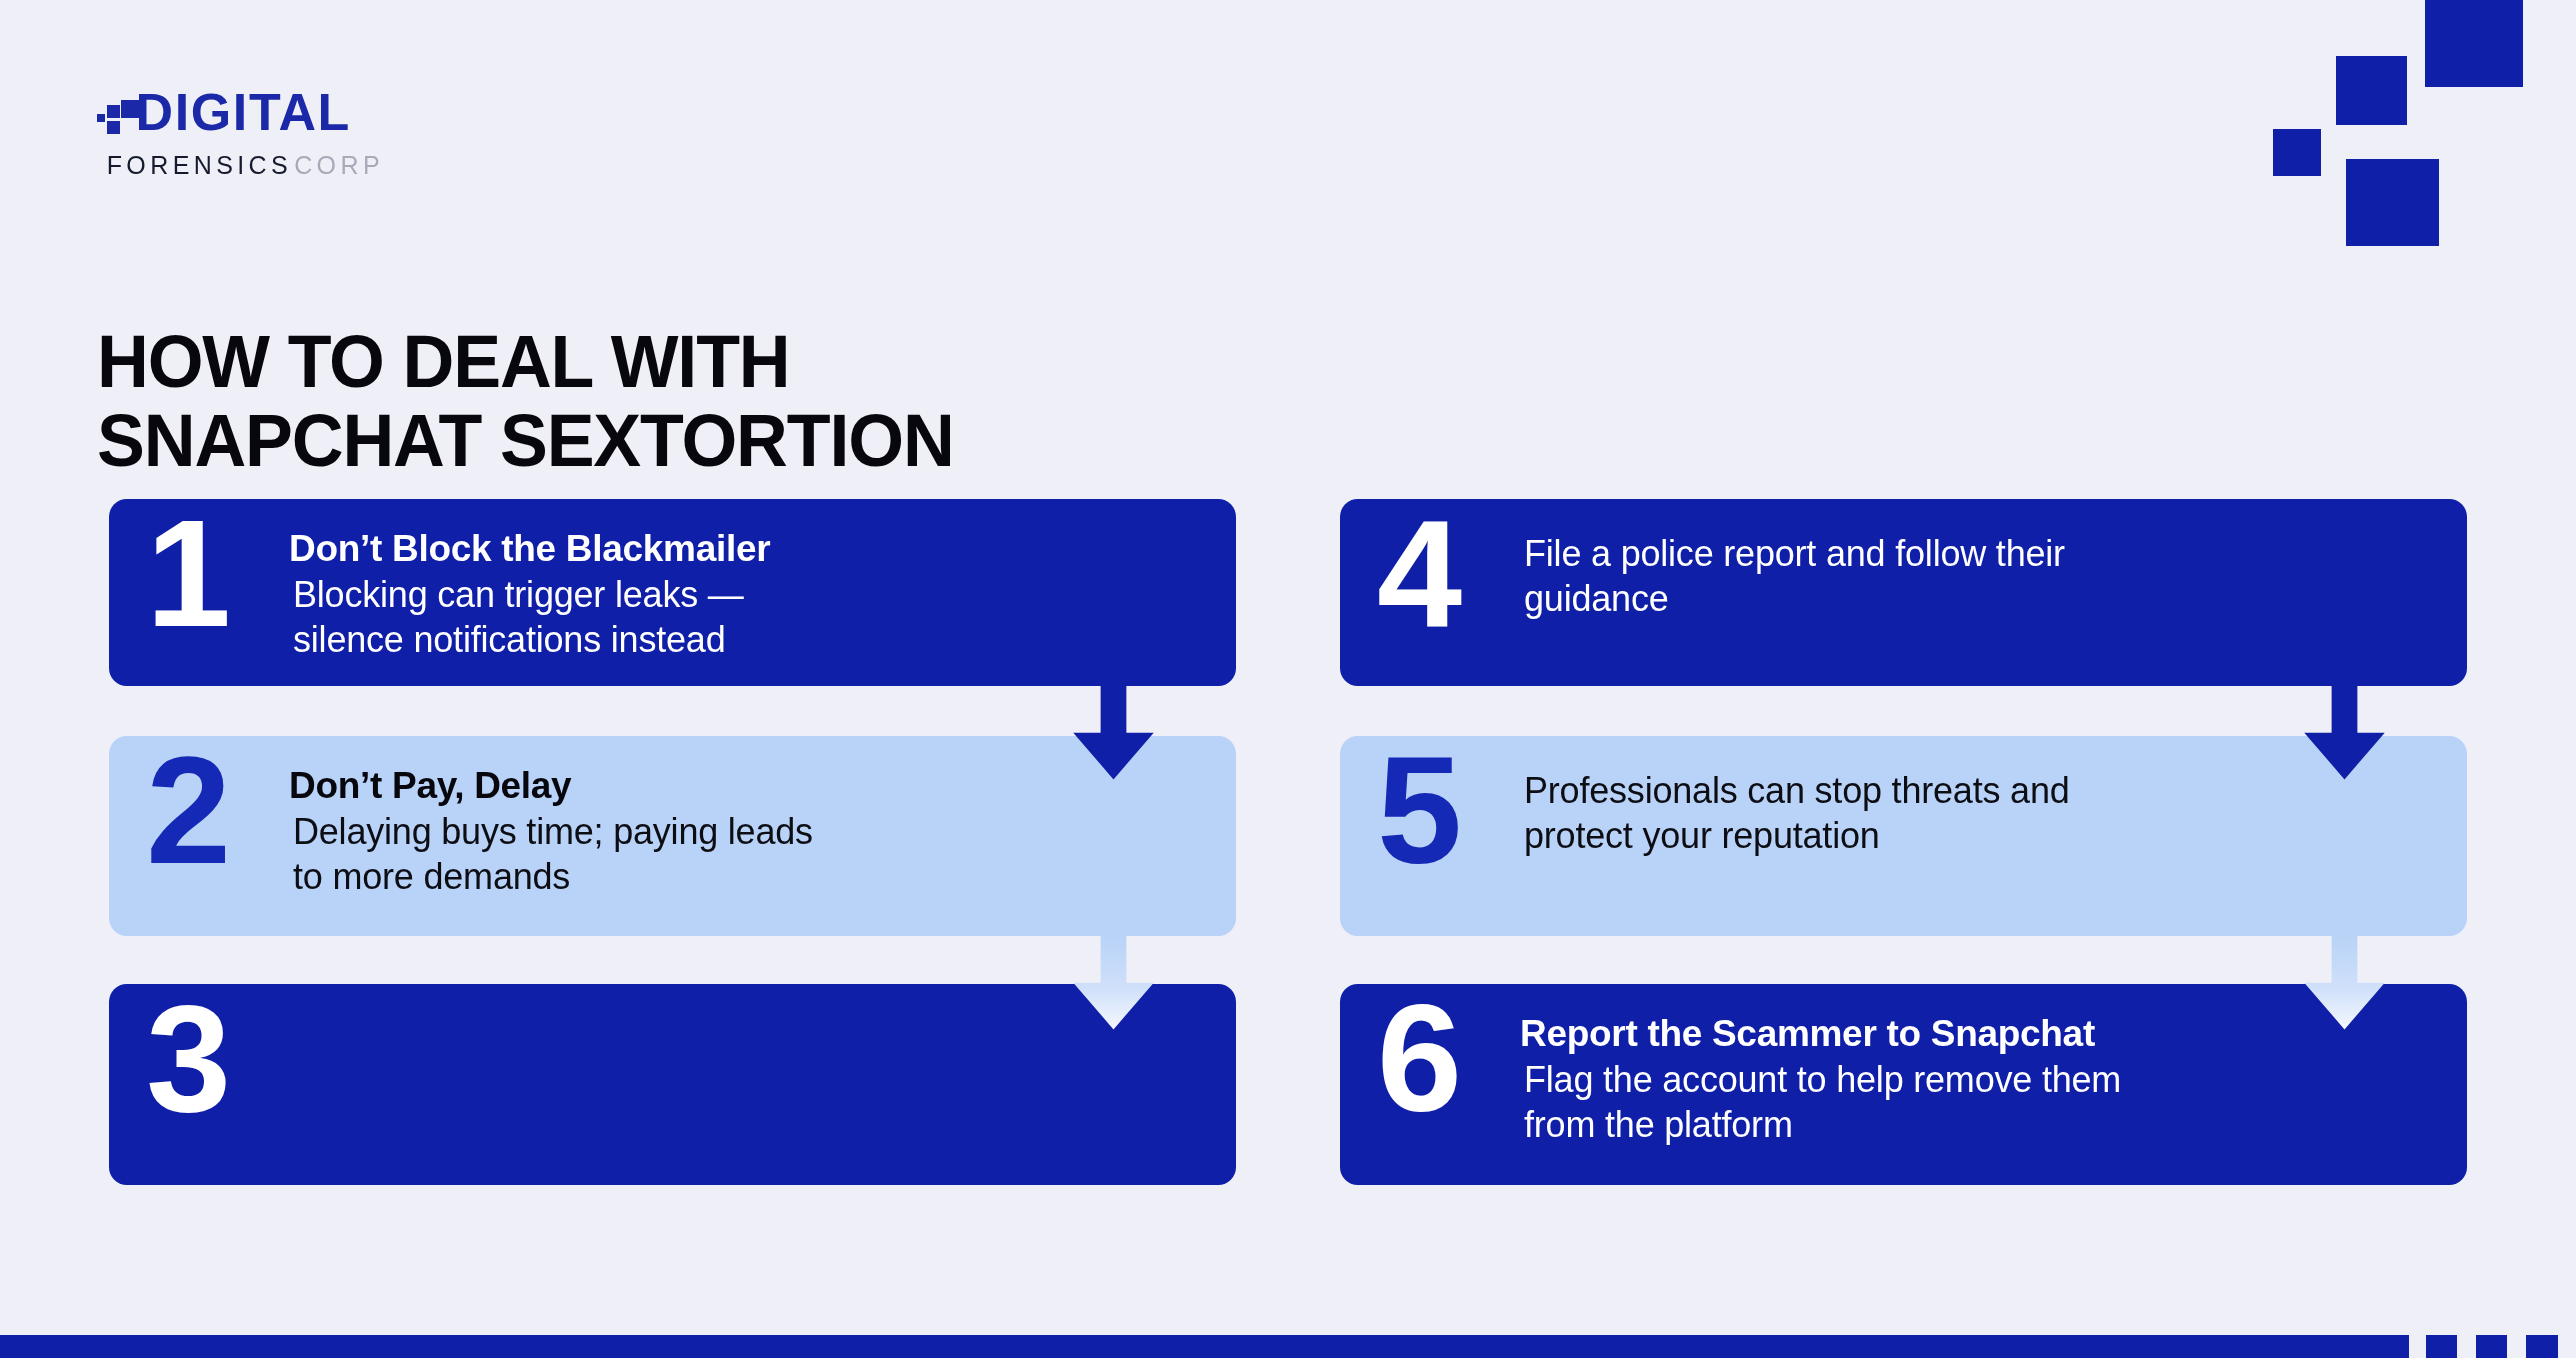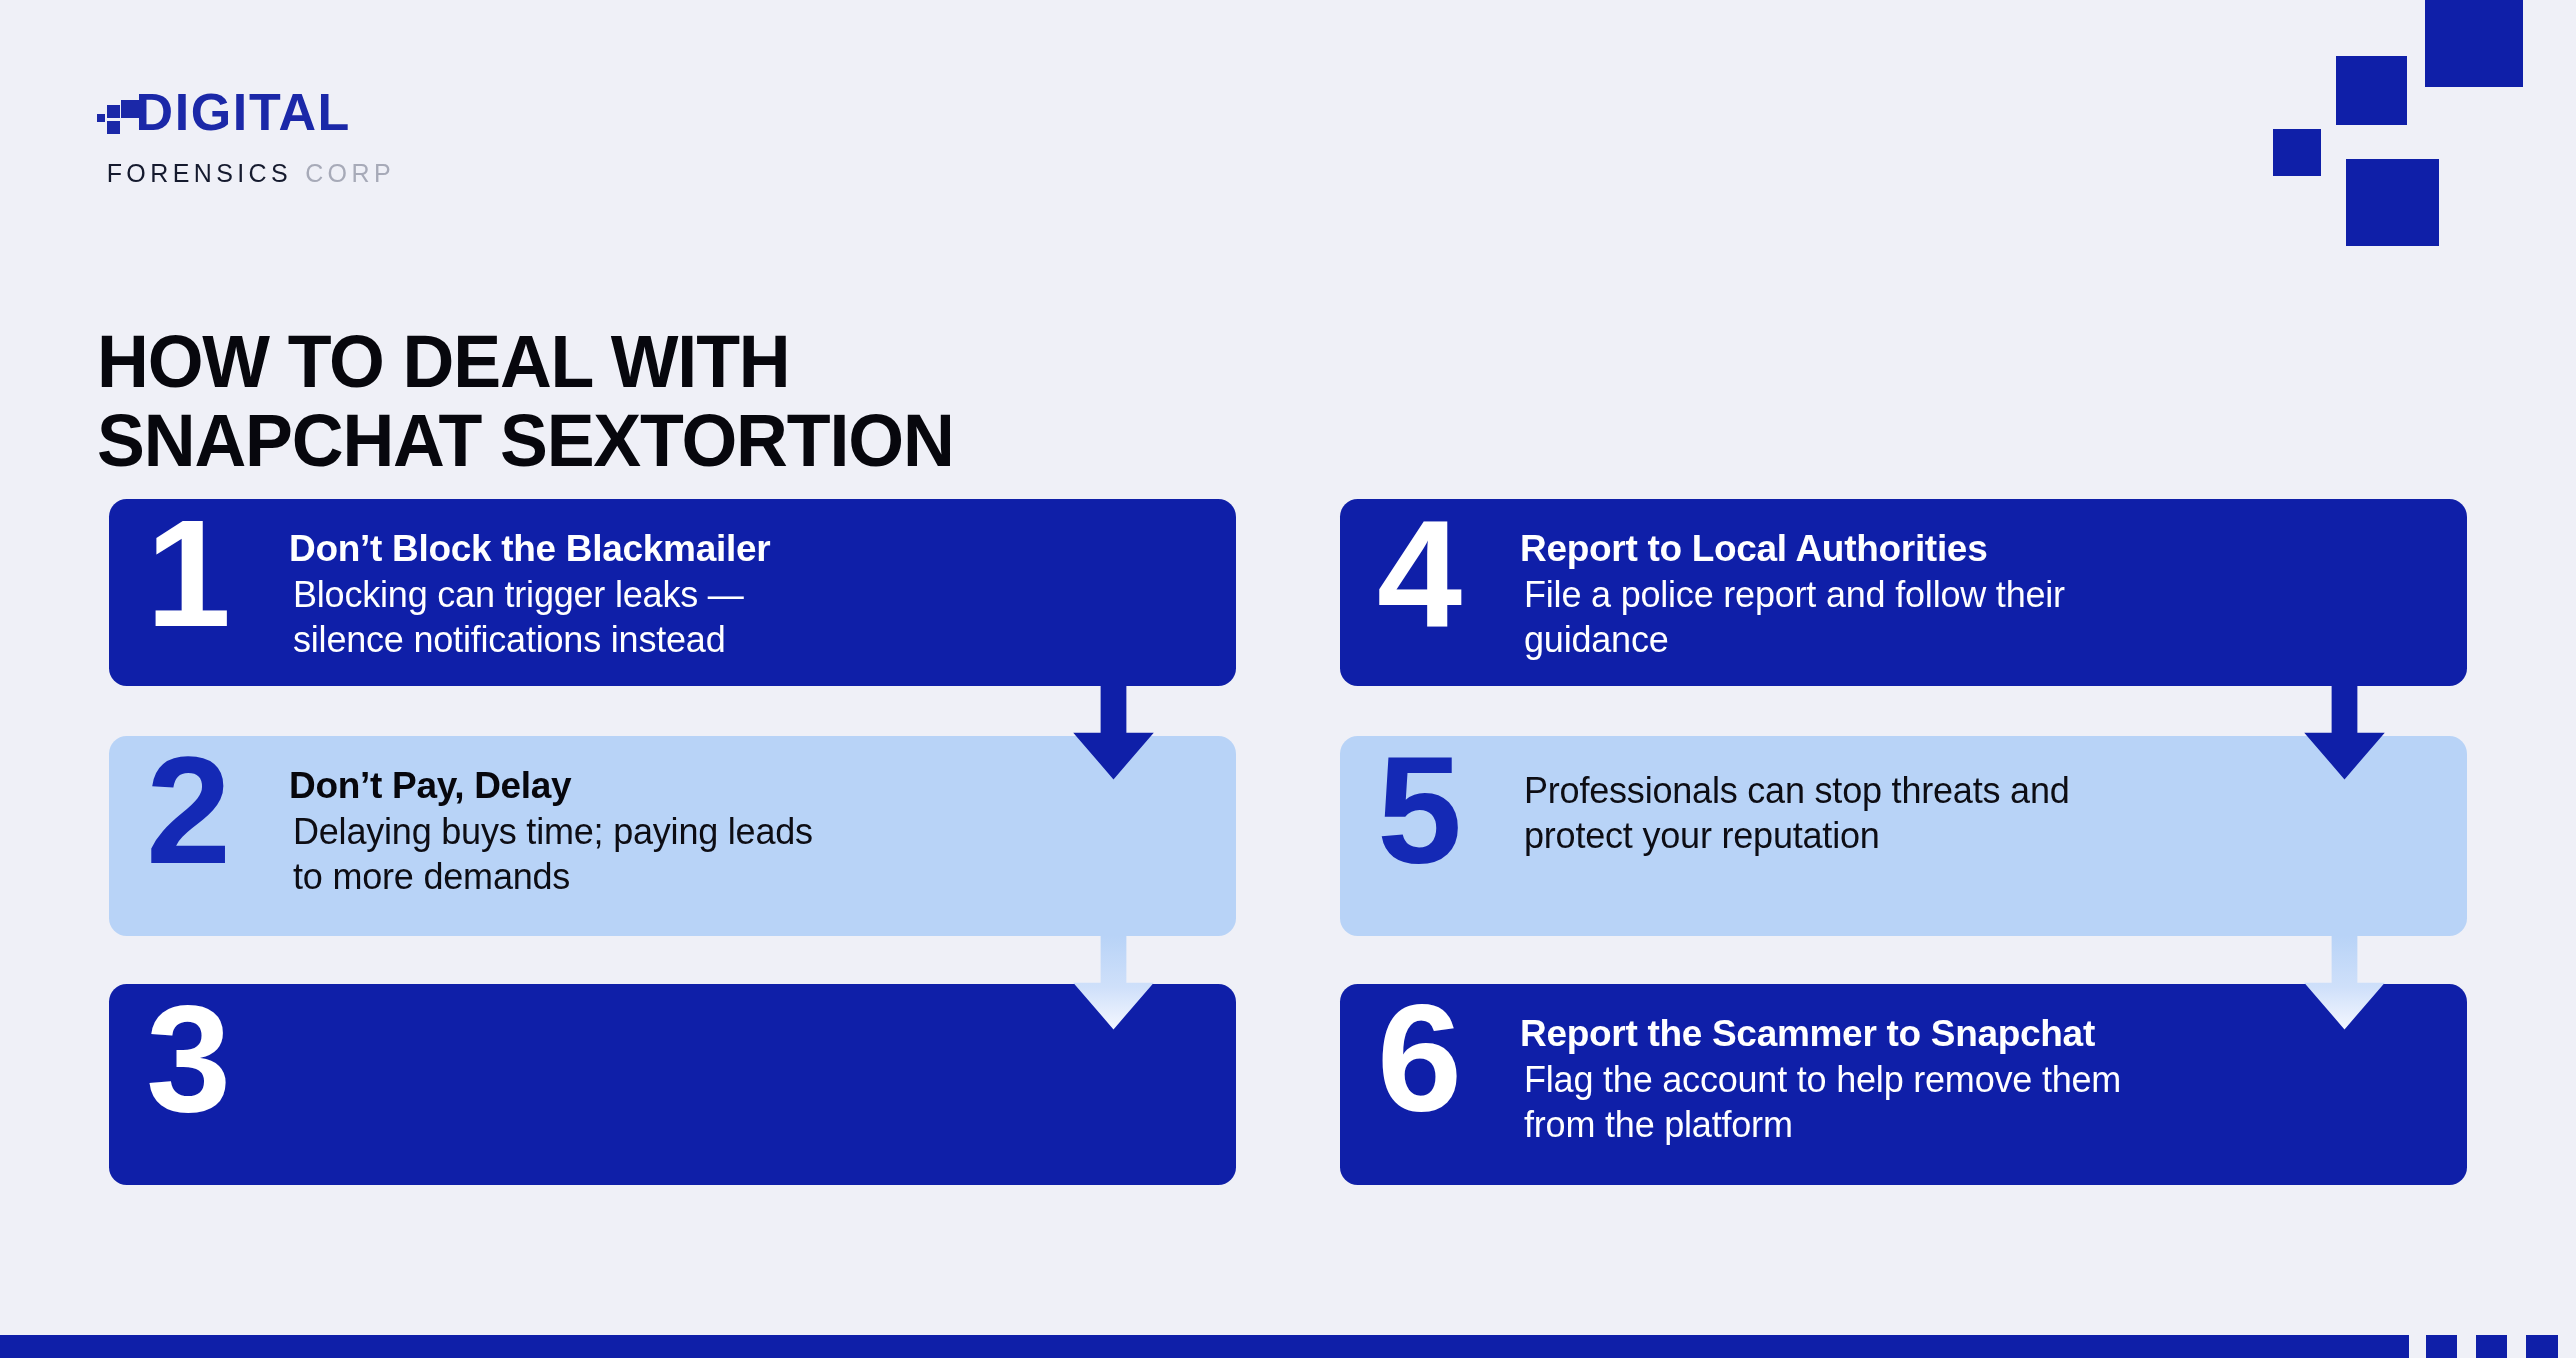--- a/index.html
+++ b/index.html
@@ -73,25 +73,25 @@
   .px4 { width: 17.7px; height: 17.7px; left: 24px; top: 13px; }
   .logo-digital {
     font-family: "Liberation Sans", sans-serif;
     font-size: 52px;
     font-weight: 700;
     letter-spacing: 1.6px;
     color: #1b28a8;
     line-height: 0.95;
   }
   .logo-row2 {
-    margin-top: 22px;
+    margin-top: 14px;
     margin-left: 9.7px;
     display: flex;
     align-items: flex-end;
-    gap: 13px;
+    gap: 2px;
   }
   .logo-forensics {
     font-size: 25px;
     font-weight: 400;
     letter-spacing: 4.4px;
     color: #151a2e;
   }
   .logo-corp {
     font-size: 25px;
     font-weight: 400;
@@ -299,21 +299,20 @@
       </div>
 
     </div>
 
     <div class="column col-right">
 
       <div class="card card-dark card-row-1 txt-light">
         <div class="card-inner">
           <div class="card-number num-light">4</div>
           <div class="card-text">
-            <p class="card-title">Report to Local Authorities</p>
             <p class="card-body">File a police report and follow their
 guidance</p>
           </div>
         </div>
         <div class="arrow">
           <svg viewBox="0 0 120 118" xmlns="http://www.w3.org/2000/svg">
             <polygon points="44,0 76,0 76,58 110,58 60,116 10,58 44,58" fill="#0f1fa8"></polygon>
           </svg>
         </div>
       </div>

